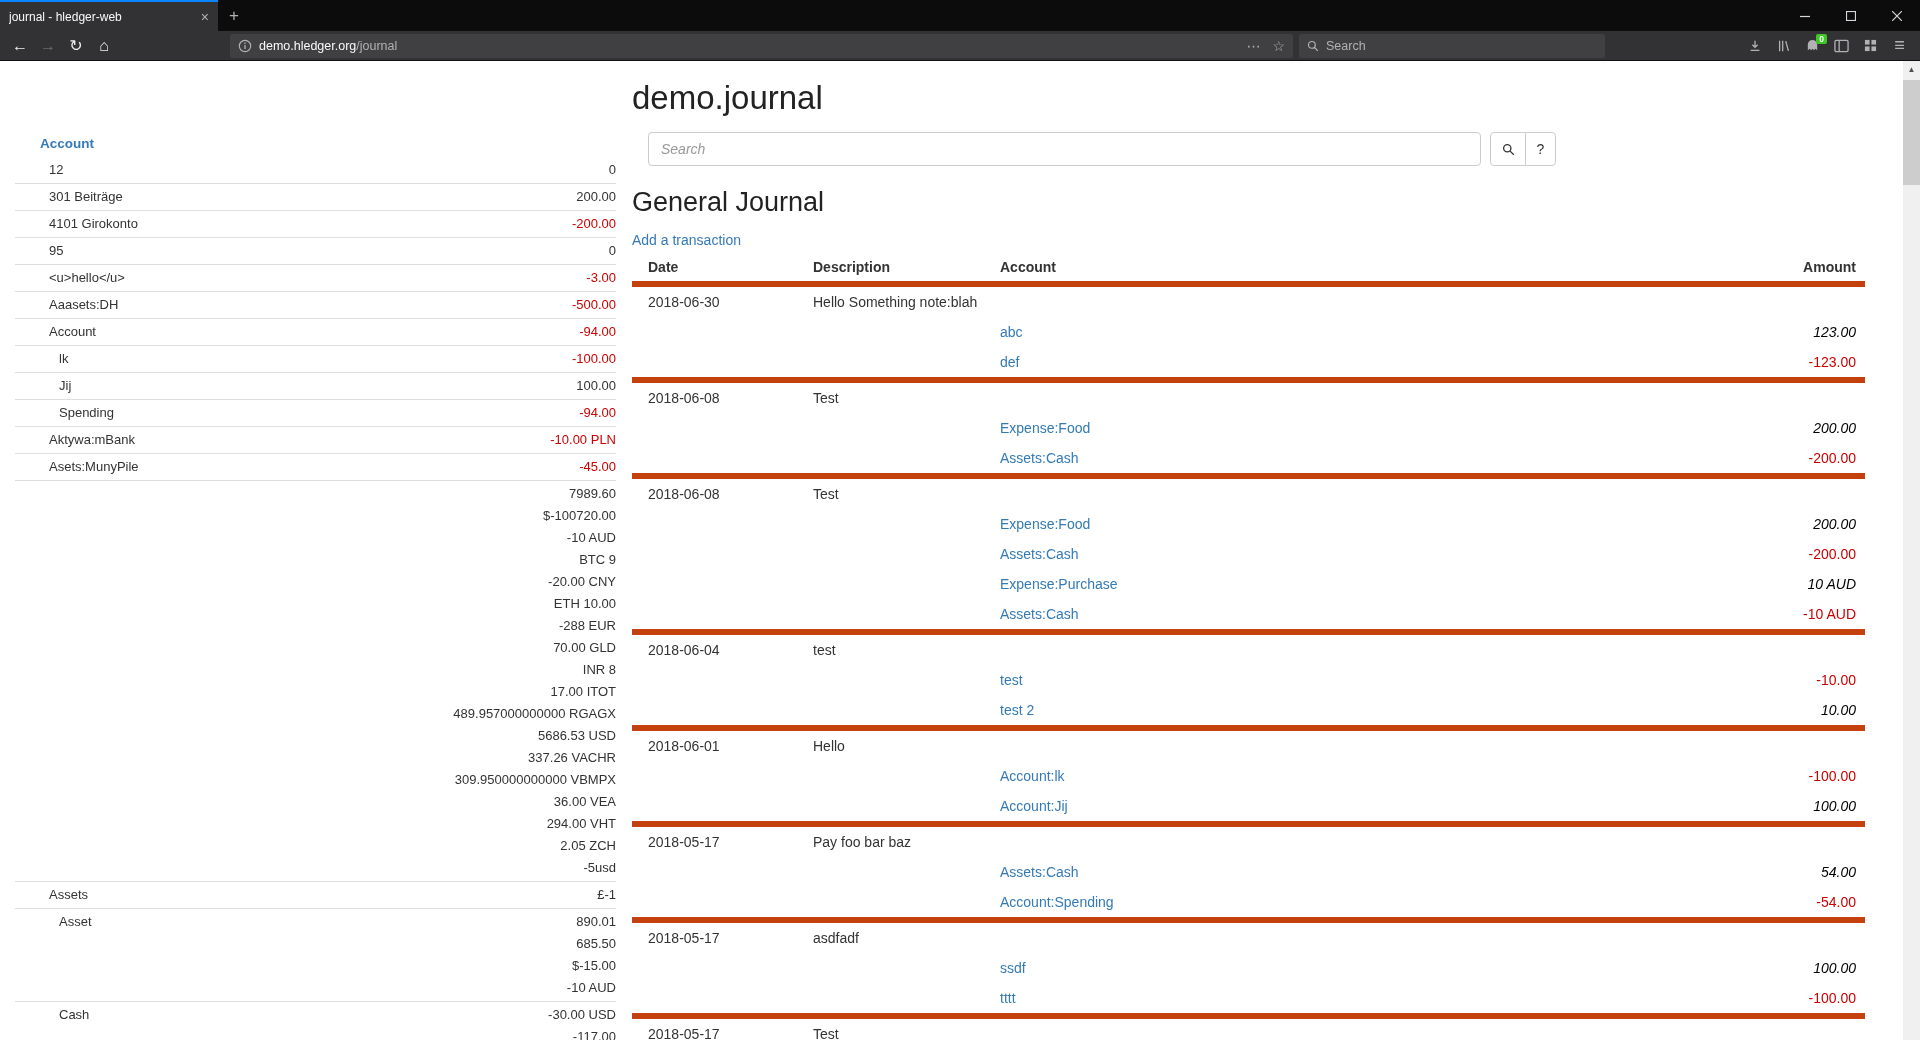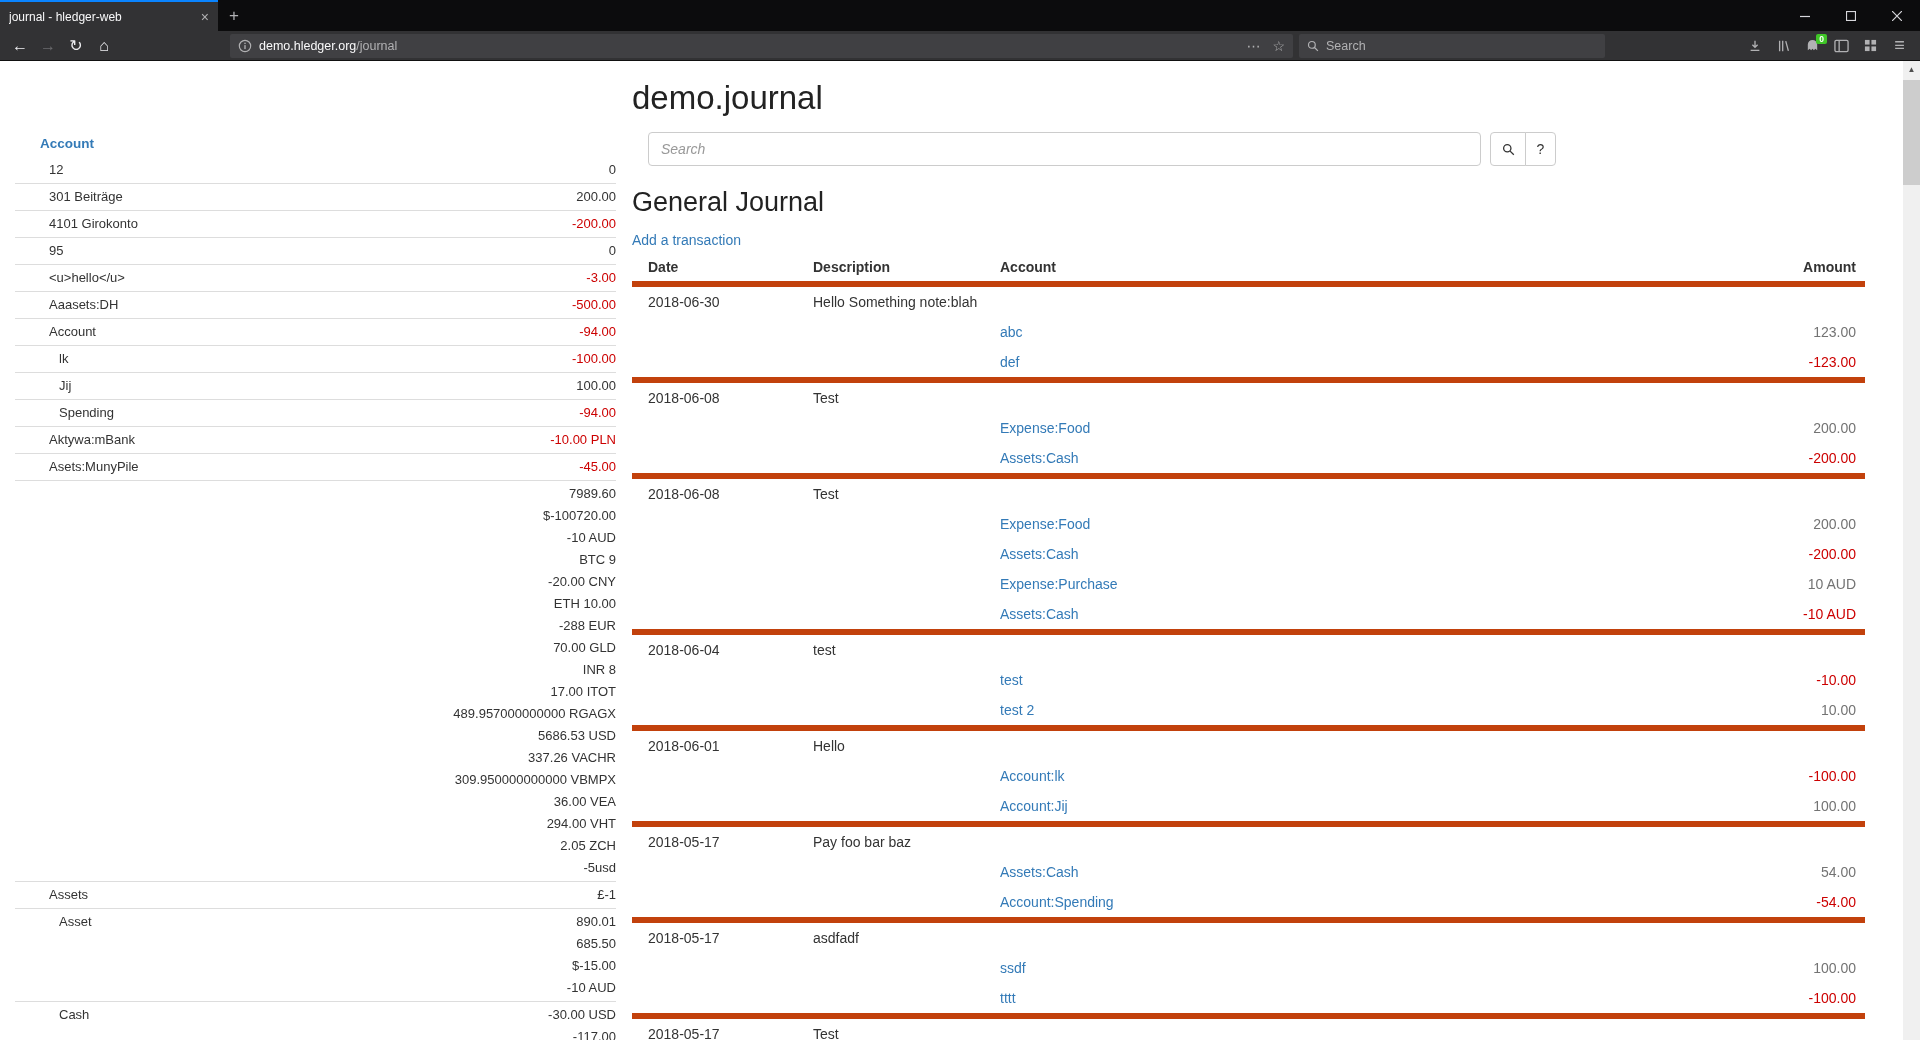--- a/index.html
+++ b/index.html
@@ -74,21 +74,21 @@
     color:var(--link);text-decoration:none;}
   .journal-table{margin-top:5px;width:100%;border-collapse:collapse;font-size:14px;}
   .journal-table th{font-weight:bold;text-align:left;padding:5px 0 5px 16px;line-height:17px;
     border-bottom:2px solid #999;color:#333;}
   .journal-table th.amt-col{text-align:right;padding:5px 9px 5px 0;}
   .journal-table td{padding:6px 0 6px 16px;line-height:18px;vertical-align:top;}
   .journal-table td.amt-cell{text-align:right;padding:6px 9px 6px 0;white-space:nowrap;}
   .journal-table tr.tx-first td{border-top:6px solid #c2410c;}
   .acct-link{color:var(--link);text-decoration:none;}
   .tx-date{color:#333;white-space:nowrap;}
-  .amt-pos{color:#737373;}
+  .amt-pos{color:#000000;font-style:italic;}
   .amt-neg{color:var(--neg);margin-top:27px;}
 </style>
 </head>
 <body>
 
 <div class="chrome">
   <div class="tabbar">
     <div class="tab">
       <span class="tab-title">journal - hledger-web</span>
       <span class="tab-close">×</span>

